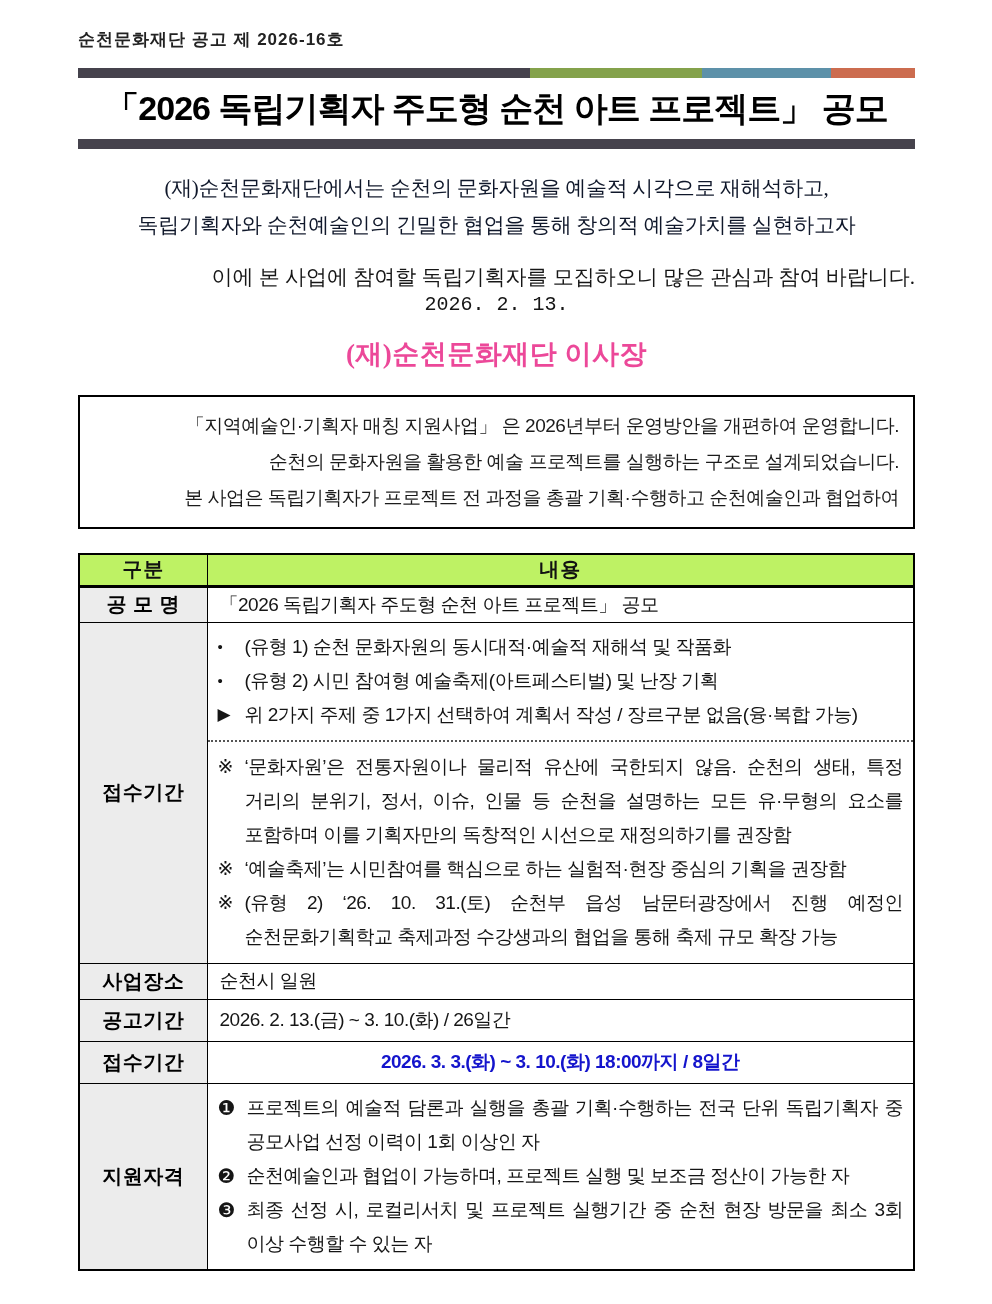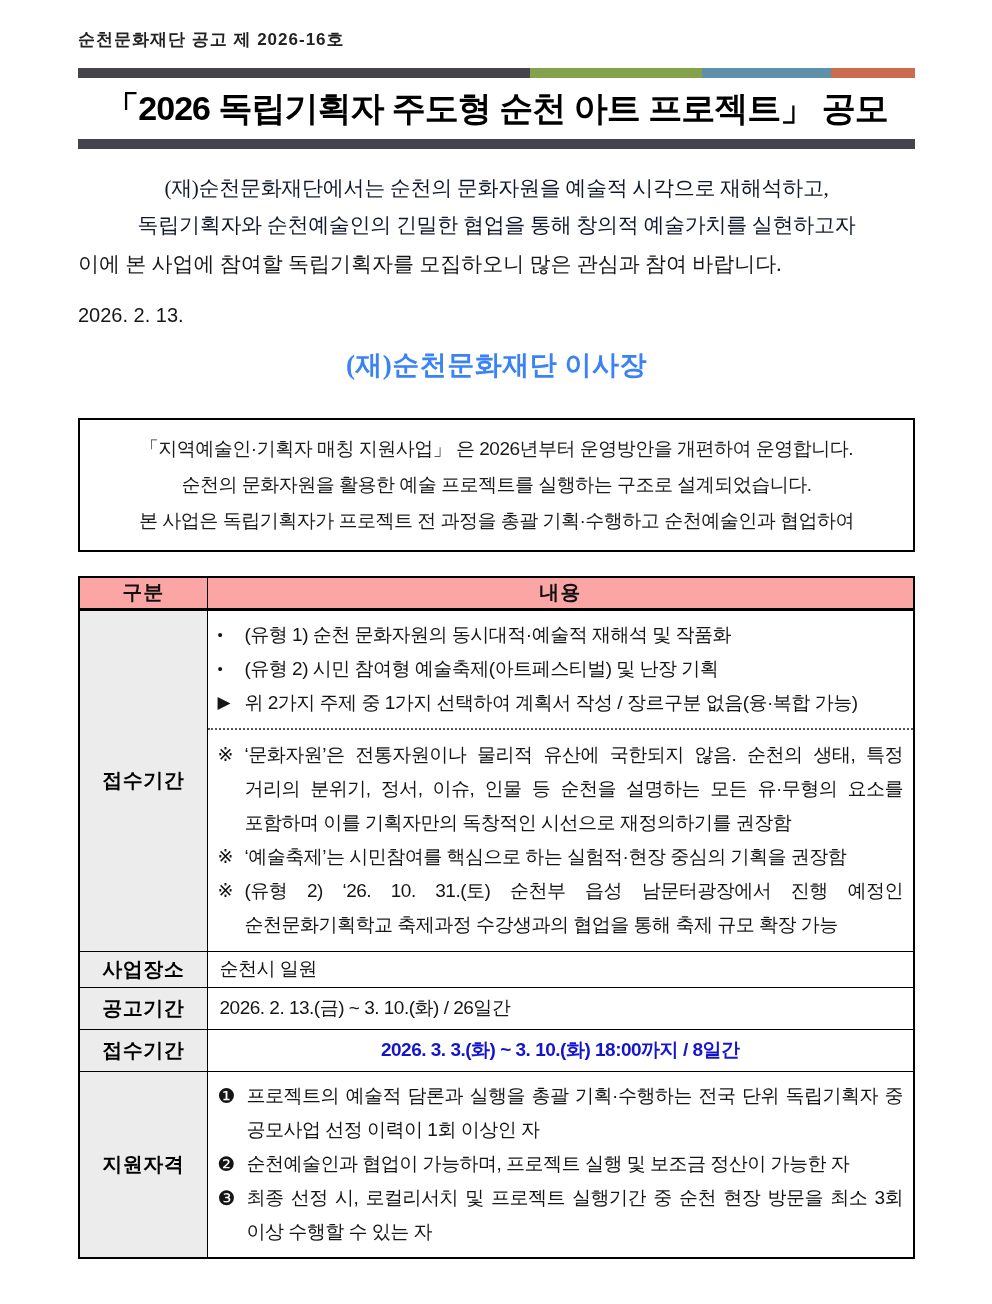--- a/index.html
+++ b/index.html
@@ -31,50 +31,50 @@
   }
   .bar-bottom { height: 10px; width: 100%; background: #46434d; }
 
   .intro {
     margin-top: 21px; text-align: center;
     font-family: "Liberation Serif", "DejaVu Serif", serif;
     font-size: 21px; line-height: 37px; color: #0f172a;
     letter-spacing: -0.3px;
   }
   .callout {
-    margin-top: 4px; text-align: left;
+    margin-top: 17px; text-align: right;
     font-family: "Liberation Serif", "DejaVu Serif", serif;
     font-size: 21px; line-height: 32px; color: #161616;
   }
   .date-line {
-    margin-top: 24px; text-align: left;
-    font-family: Liberation Sans, sans-serif;
+    text-align: center;
+    font-family: Liberation Mono, monospace;
     font-size: 20px; color: #161616;
   }
   .signature {
     margin-top: 20px; text-align: center;
     font-family: "Liberation Serif", "DejaVu Serif", serif;
-    font-size: 27px; font-weight: 700; letter-spacing: 0.5px; color: #3b82f6;
+    font-size: 27px; font-weight: 700; letter-spacing: 0.5px; color: #ec4899;
   }
 
   .notice-box {
-    margin-top: 35px; border: 2px solid #000;
-    padding: 11px 14px; text-align: center;
+    margin-top: 23px; border: 2px solid #000;
+    padding: 11px 14px; text-align: right;
     font-size: 19px; line-height: 36px; color: #1b1b1b;
     letter-spacing: -0.5px;
   }
 
   table.info-table {
     margin-top: 24px; width: 837px; border-collapse: collapse;
     border: 2px solid #000; table-layout: fixed;
   }
   .info-table col.c-label { width: 128px; }
   .info-table th, .info-table td { border: 1px solid #000; }
   .info-table thead th {
-    background: #fca5a5; font-size: 20px; font-weight: 700;
+    background: #bef264; font-size: 20px; font-weight: 700;
     height: 32px; text-align: center; border-bottom: 3px solid #000;
     letter-spacing: 1px;
   }
   td.label {
     background: #ececec; font-size: 20px; font-weight: 700;
     text-align: center; vertical-align: middle; letter-spacing: 0.5px;
     color: #000;
   }
   td.val {
     font-size: 19px; color: #151515; padding: 4px 12px;
@@ -138,20 +138,24 @@
         <col class="c-label">
         <col class="c-value">
       </colgroup>
     <thead>
       <tr>
         <th>구분</th>
         <th>내용</th>
       </tr>
     </thead>
     <tbody>
+      <tr class="r-name">
+        <td class="label">공 모 명</td>
+        <td class="val">「2026 독립기획자 주도형 순천 아트 프로젝트」 공모</td>
+      </tr>
 
       <tr class="r-theme">
         <td class="label">접수기간</td>
         <td class="val theme-cell">
           <div class="theme-top">
             <div class="li">
               <span class="mk small-dot">•</span>
               <span class="tx">(유형 1) 순천 문화자원의 동시대적·예술적 재해석 및 작품화</span>
             </div>
             <div class="li">

